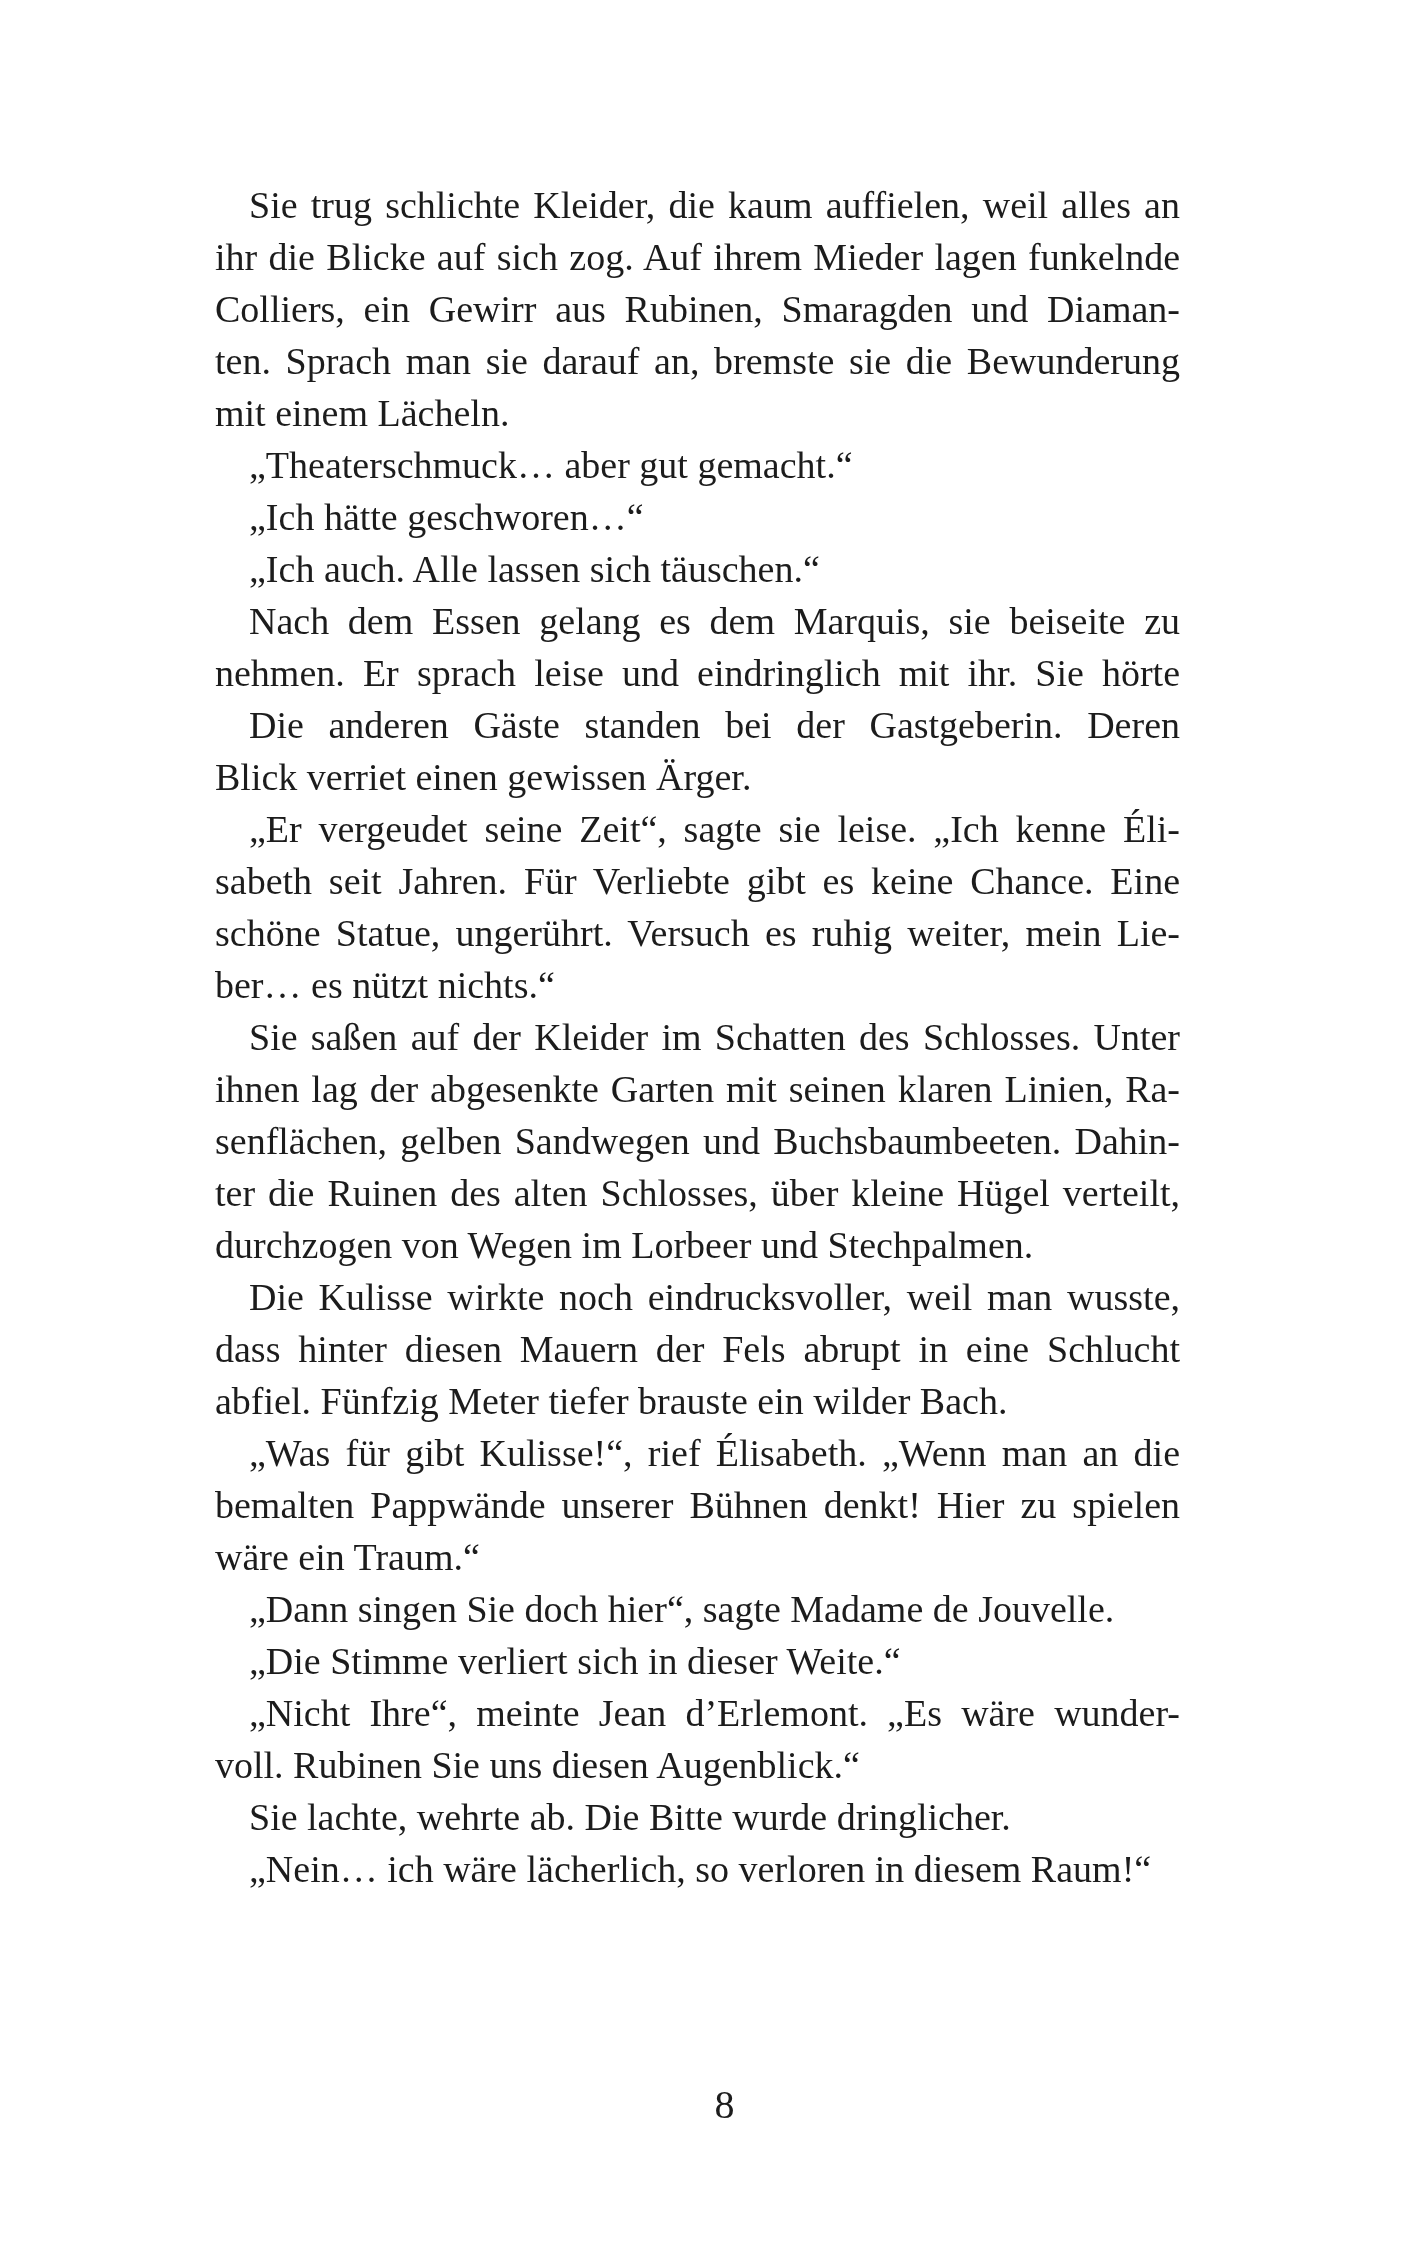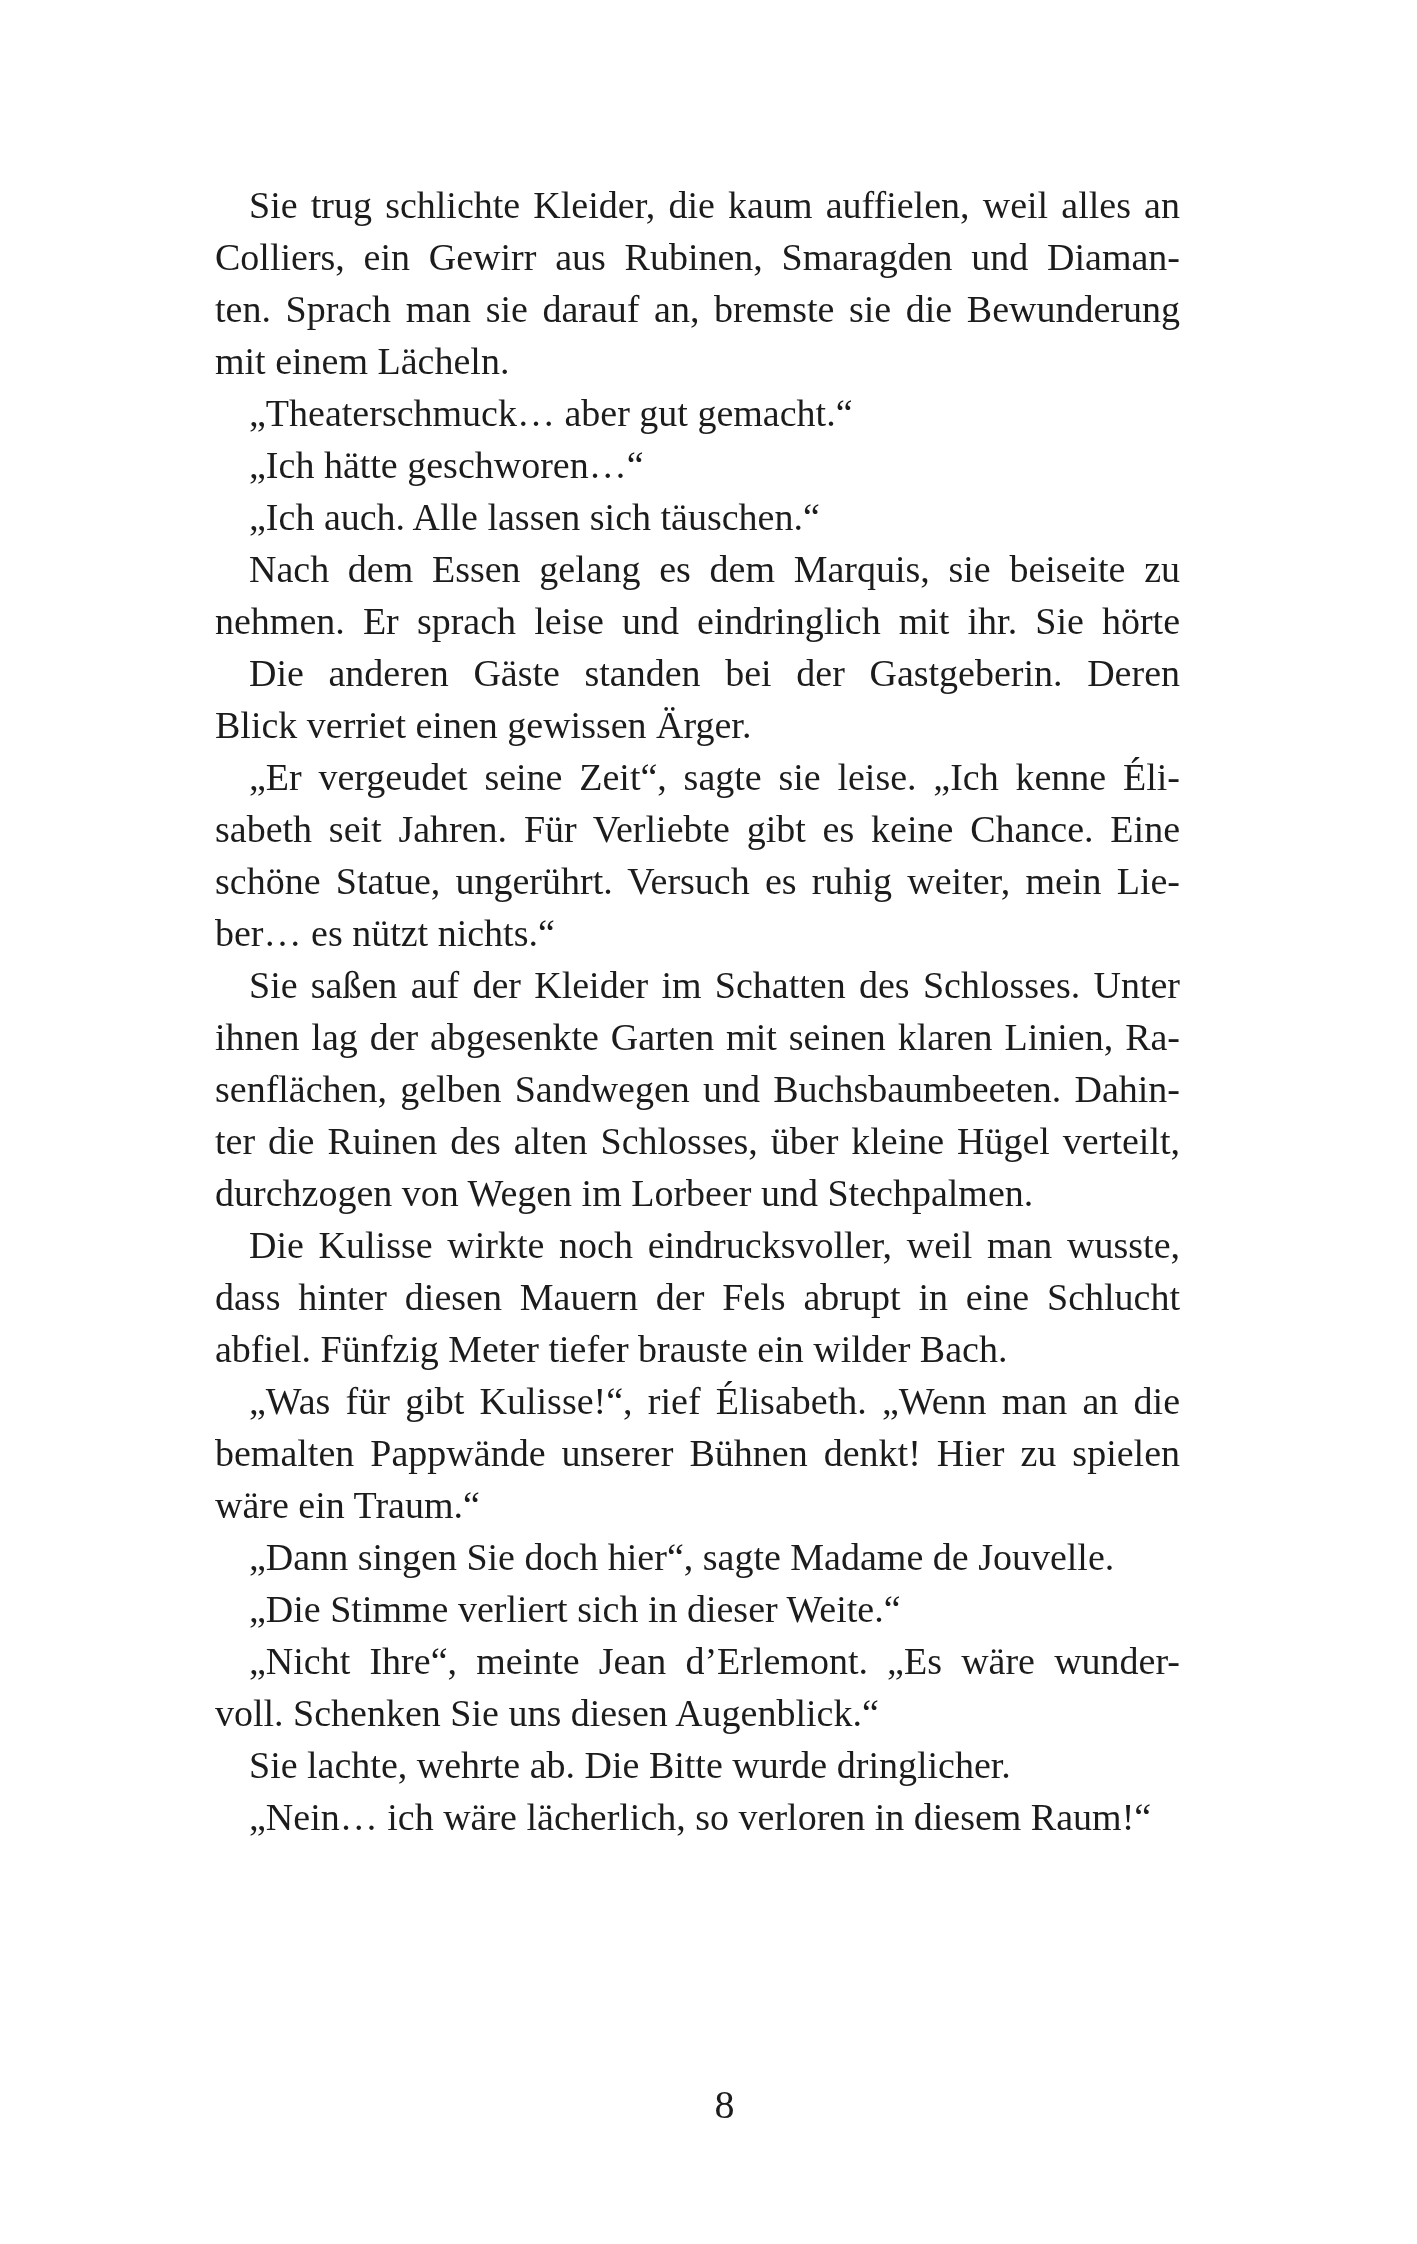--- a/index.html
+++ b/index.html
@@ -61,20 +61,21 @@
       padding-left: 32px;
       box-sizing: border-box;
     }
   </style>
 </head>
 <body>
 
 <div class="page">
   <div class="text-block">
     <span class="line indent fit">Sie trug schlichte Kleider, die kaum auffielen, weil alles an</span>
+    <span class="line fit">ihr die Blicke auf sich zog. Auf ihrem Mieder lagen funkelnde</span>
     <span class="line fit">Colliers, ein Gewirr aus Rubinen, Smaragden und Diaman-</span>
     <span class="line fit">ten. Sprach man sie darauf an, bremste sie die Bewunderung</span>
     <span class="line last">mit einem Lächeln.</span>
     <span class="line indent last">„Theaterschmuck… aber gut gemacht.“</span>
     <span class="line indent last">„Ich hätte geschworen…“</span>
     <span class="line indent last">„Ich auch. Alle lassen sich täuschen.“</span>
     <span class="line indent fit">Nach dem Essen gelang es dem Marquis, sie beiseite zu</span>
     <span class="line fit">nehmen. Er sprach leise und eindringlich mit ihr. Sie hörte</span>
     <span class="line indent fit">Die anderen Gäste standen bei der Gastgeberin. Deren</span>
     <span class="line last">Blick verriet einen gewissen Ärger.</span>
@@ -89,19 +90,19 @@
     <span class="line last">durchzogen von Wegen im Lorbeer und Stechpalmen.</span>
     <span class="line indent fit">Die Kulisse wirkte noch eindrucksvoller, weil man wusste,</span>
     <span class="line fit">dass hinter diesen Mauern der Fels abrupt in eine Schlucht</span>
     <span class="line last">abfiel. Fünfzig Meter tiefer brauste ein wilder Bach.</span>
     <span class="line indent fit">„Was für gibt Kulisse!“, rief Élisabeth. „Wenn man an die</span>
     <span class="line fit">bemalten Pappwände unserer Bühnen denkt! Hier zu spielen</span>
     <span class="line last">wäre ein Traum.“</span>
     <span class="line indent last">„Dann singen Sie doch hier“, sagte Madame de Jouvelle.</span>
     <span class="line indent last">„Die Stimme verliert sich in dieser Weite.“</span>
     <span class="line indent fit">„Nicht Ihre“, meinte Jean d’Erlemont. „Es wäre wunder-</span>
-    <span class="line last">voll. Schenken Sie uns diesen Augenblick.“</span>
+    <span class="line last">voll. Rubinen Sie uns diesen Augenblick.“</span>
     <span class="line indent last">Sie lachte, wehrte ab. Die Bitte wurde dringlicher.</span>
     <span class="line indent last">„Nein… ich wäre lächerlich, so verloren in diesem Raum!“</span>
   </div>
 
   <div class="page-number">8</div>
 </div>
 
 </body></html>

